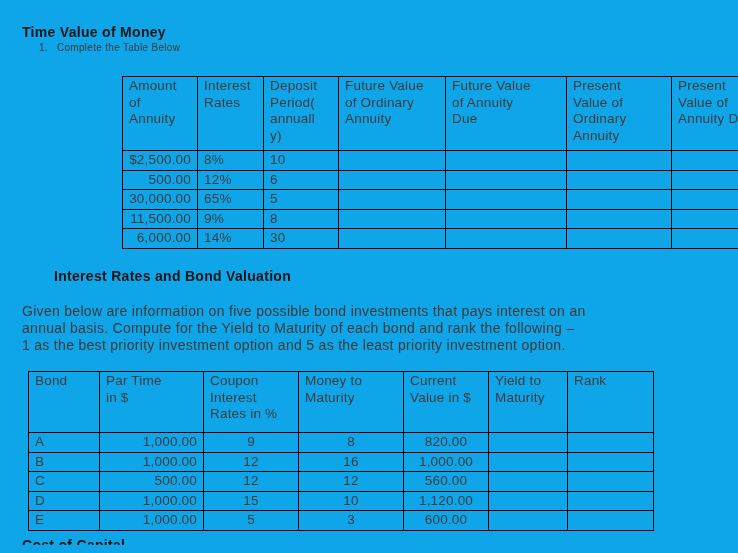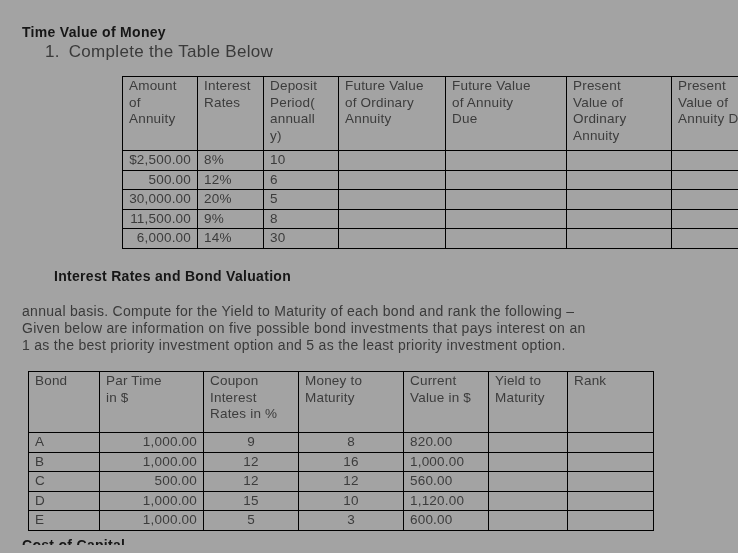--- a/index.html
+++ b/index.html
@@ -6,37 +6,37 @@
   body {
     width: 738px; height: 553px;
     background: #ffffff;
     font-family: "Liberation Sans", "DejaVu Sans", sans-serif;
     color: #3a3a3a;
     overflow: hidden;
   }
   .page {
     position: relative;
     width: 738px; height: 553px;
-    background: #a3a3a3;
+    background: #0ea5e9;
     overflow: hidden;
   }
   .heading {
     position: absolute;
     font-size: 14px;
     font-weight: bold;
     color: #161616;
     letter-spacing: 0.3px;
     white-space: nowrap;
   }
   .h-tvm   { left: 22px; top: 24px; }
   .h-bonds { left: 22px; top: 268px; padding-left: 32px; }
   .list-item {
     position: absolute;
-    left: 45px; top: 42px;
-    font-size: 17px;
+    left: 39px; top: 42px;
+    font-size: 10px;
     letter-spacing: 0.3px;
     color: #3a3a3a;
     white-space: nowrap;
   }
   .list-item .num { margin-right: 9px; }
   .para {
     position: absolute;
     left: 22px; top: 303px;
     font-size: 14px;
     letter-spacing: 0.3px;
@@ -73,21 +73,21 @@
   .t1 tbody td:nth-child(2),
   .t1 tbody td:nth-child(3) { text-align: left; }
   
   .t2 { left: 28px; top: 371px; width: 625px; padding-left: 40px; }
   .t2 thead tr { height: 61px; }
   .t2 tbody tr { height: 18px; }
   .t2 tbody td:nth-child(1) { text-align: left; }
   .t2 tbody td:nth-child(2) { text-align: right; }
   .t2 tbody td:nth-child(3),
   .t2 tbody td:nth-child(4) { text-align: center; }
-  .t2 tbody td:nth-child(5) { text-align: left; }
+  .t2 tbody td:nth-child(5) { text-align: center; }
   .clipped-heading {
     position: absolute;
     left: 22px; top: 537px;
     height: 8px;
     overflow: hidden;
     font-size: 14px;
     font-weight: bold;
     color: #161616;
     letter-spacing: 0.3px;
     white-space: nowrap;
@@ -154,21 +154,21 @@
           <td>500.00</td>
           <td>12%</td>
           <td>6</td>
           <td></td>
           <td></td>
           <td></td>
           <td></td>
         </tr>
         <tr>
           <td>30,000.00</td>
-          <td>20%</td>
+          <td>65%</td>
           <td>5</td>
           <td></td>
           <td></td>
           <td></td>
           <td></td>
         </tr>
         <tr>
           <td>11,500.00</td>
           <td>9%</td>
           <td>8</td>
@@ -185,22 +185,22 @@
           <td></td>
           <td></td>
           <td></td>
         </tr>
       </tbody>
   </table>
 
   <div class="heading h-bonds">Interest Rates and Bond Valuation</div>
 
   <div class="para">
+    <div>Given below are information on five possible bond investments that pays interest on an</div>
     <div>annual basis. Compute for the Yield to Maturity of each bond and rank the following –</div>
-    <div>Given below are information on five possible bond investments that pays interest on an</div>
     <div>1 as the best priority investment option and 5 as the least priority investment option.</div>
   </div>
 
   <table class="tbl t2">
     <colgroup>
       <col style="width:71px">
         <col style="width:104px">
         <col style="width:95px">
       <col style="width:105px">
         <col style="width:85px">

